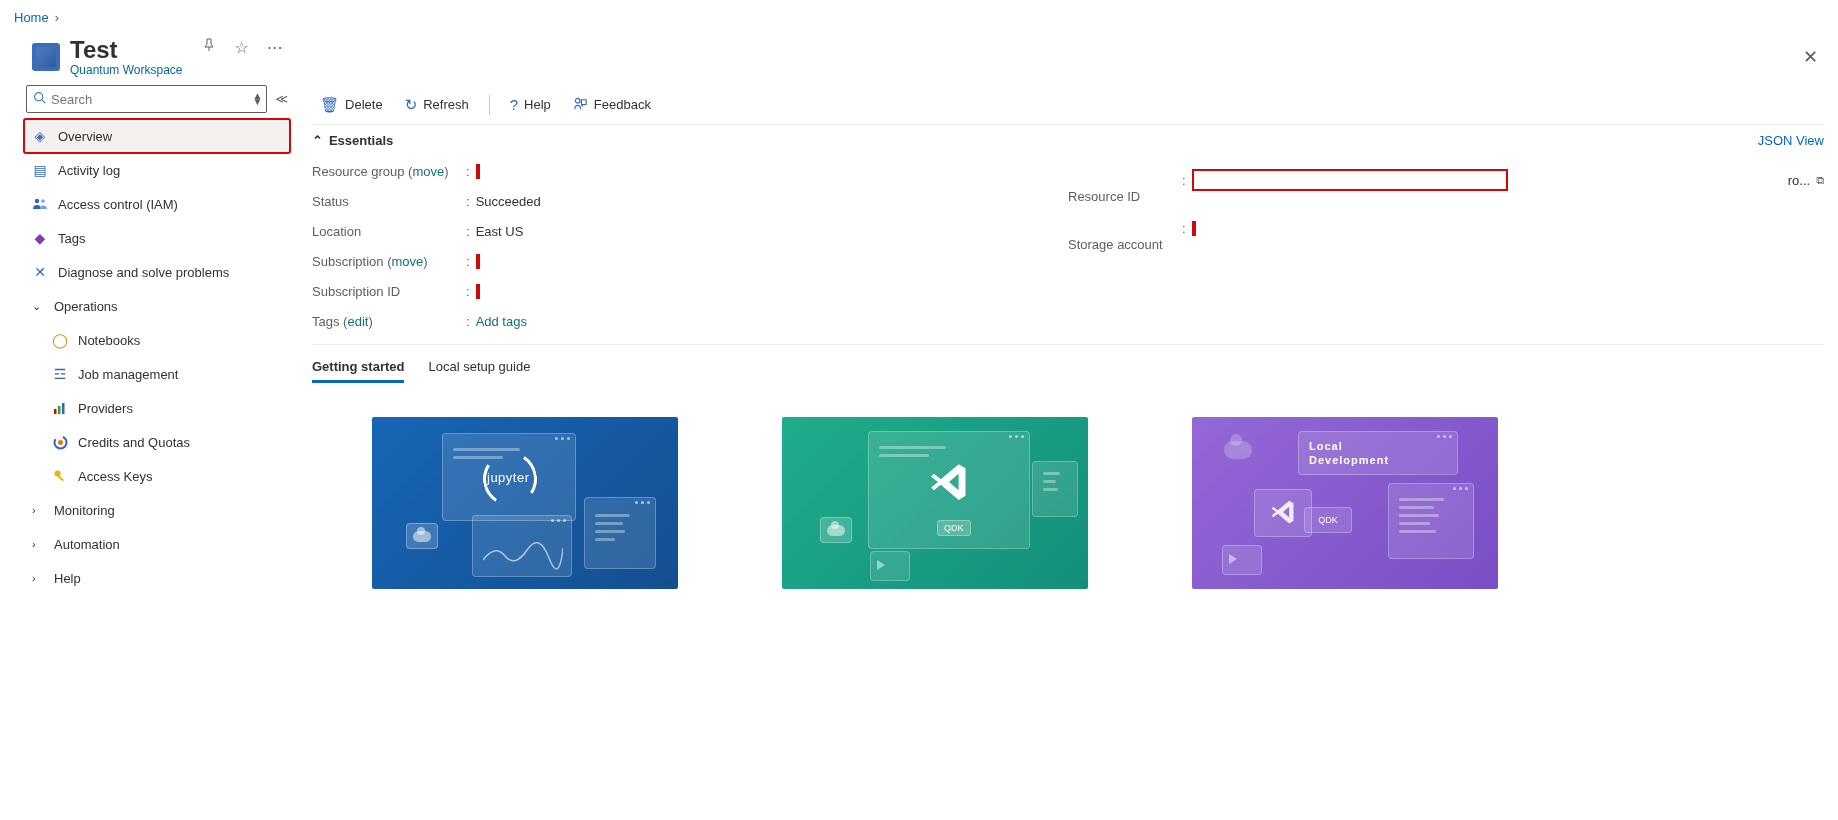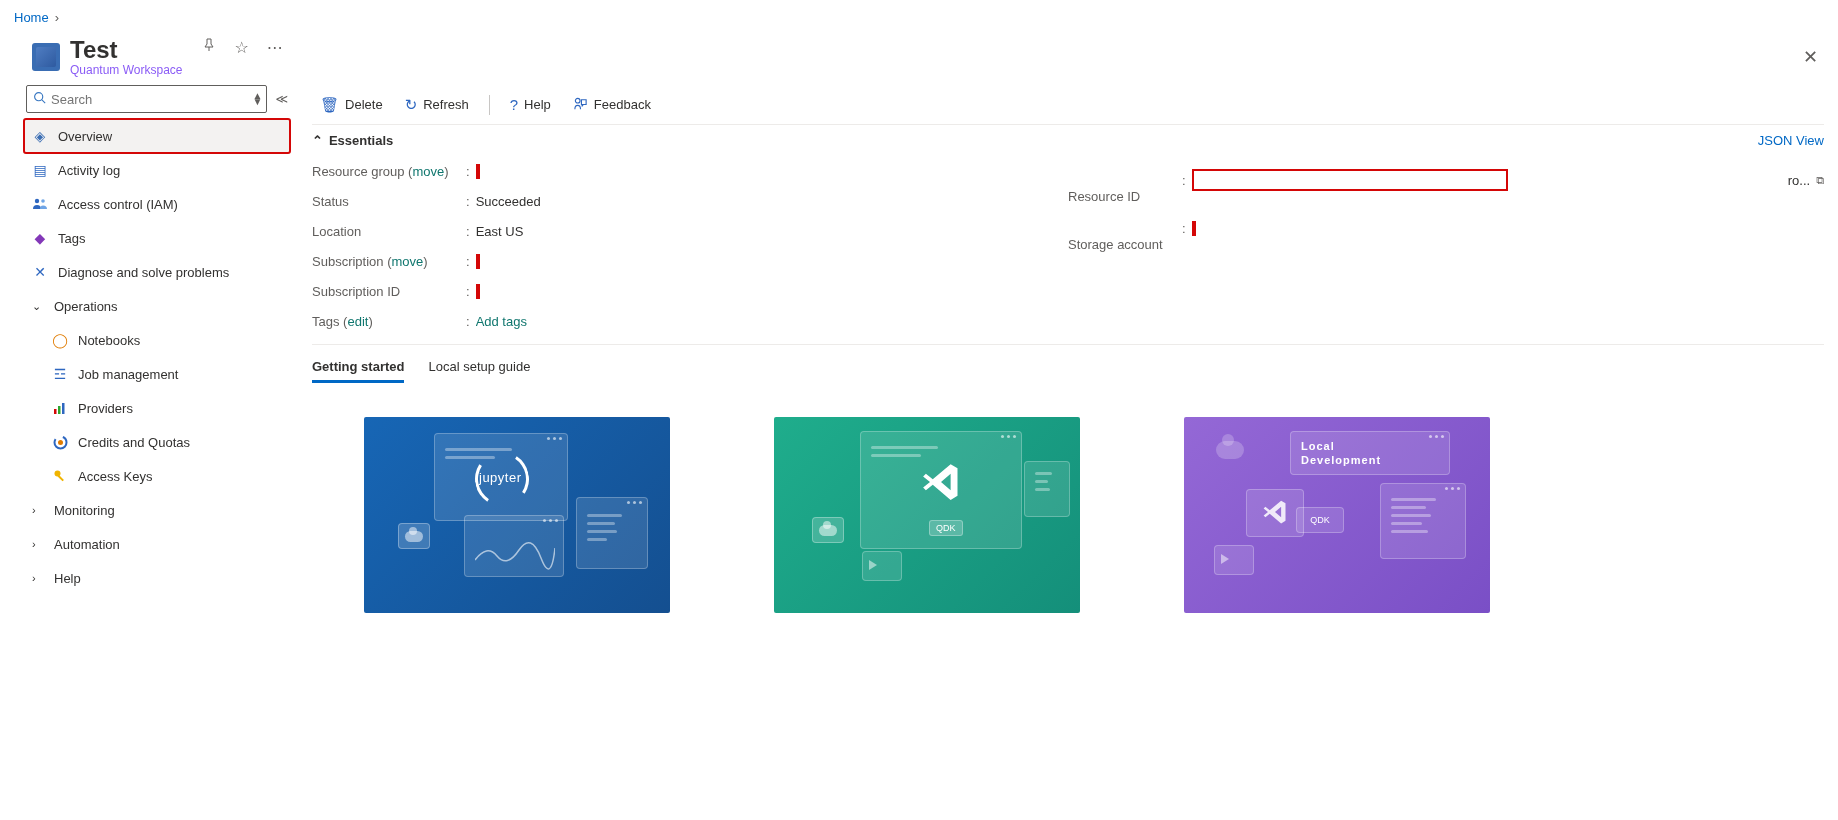--- a/index.html
+++ b/index.html
@@ -8,21 +8,21 @@
   
   .breadcrumb { display: flex; align-items: center; padding: 10px 14px; }
   .breadcrumb a { color: #0068c5; }
   .breadcrumb-sep { margin: 0 6px; color: #605e5c; }
   
   .header-row { display: flex; align-items: center; padding: 2px 14px 8px 14px; justify-content: space-between; margin-left: 18px; }
   .header-left { display: flex; align-items: flex-start; }
   .resource-icon { width: 28px; height: 28px; background: #3a6db3; margin-top: 6px; margin-right: 10px; border-radius: 3px; position: relative; }
   .resource-icon::before { content: ""; position: absolute; inset: 4px; background: linear-gradient(135deg, #4f7dc2, #2e5aa0); border-radius: 2px; }
   .title-block .title { font-size: 24px; font-weight: 600; line-height: 1.1; }
-  .title-block .subtitle { font-size: 12px; color: #8b5cf6; }
+  .title-block .subtitle { font-size: 12px; color: #0369a1; }
   .title-icons { display: flex; align-items: center; margin-left: 18px; gap: 18px; color: #605e5c; }
   .title-icons span { cursor: pointer; font-size: 16px; }
   .close-x { font-size: 18px; color: #605e5c; cursor: pointer; padding: 6px; }
   
   .layout { display: flex; }
   .sidebar { width: 282px; padding: 0 8px; flex-shrink: 0; margin-left: 16px; }
   .search-row { display: flex; align-items: center; gap: 8px; padding: 0 2px 6px 2px; }
   .search-wrap { flex: 1; position: relative; border: 1px solid #605e5c; border-radius: 2px; height: 28px; display: flex; align-items: center; }
   .search-icon-in { position: absolute; left: 6px; color: #3877c1; font-size: 14px; }
   .search-input { border: none; outline: none; width: 100%; padding: 4px 24px; font-size: 13px; background: transparent; }
@@ -58,22 +58,22 @@
   .redbox { width: 232px; height: 22px; border: 2px solid #d40707; }
   .redbox.wide { width: 316px; }
   .redbox.w2 { width: 404px; }
   .redbox.w3 { width: 328px; }
   
   .tabs { display: flex; gap: 24px; padding: 14px 0 10px 0; }
   .tab { cursor: pointer; padding-bottom: 6px; }
   .tab.active { font-weight: 600; border-bottom: 3px solid #0068c5; }
   
   .cards-row { display: flex; gap: 104px; padding: 24px 52px; }
-  .card { width: 306px; height: 196px; border-radius: 2px; position: relative; overflow: hidden; }
-  .card-blue { background: linear-gradient(135deg, #1766b5, #144f90); }
+  .card { width: 306px; height: 172px; border-radius: 2px; position: relative; overflow: hidden; }
+  .card-blue { background: linear-gradient(135deg, #1766b5, #144f90); margin-left: 8px; }
   .card-green { background: linear-gradient(135deg, #1fad8c, #148f7a); }
   .card-purple { background: linear-gradient(135deg, #9468d6, #7a4fc6); }
   .card-overlay { position: absolute; inset: 0; }
   .win { position: absolute; background: rgba(255,255,255,0.12); border: 1px solid rgba(255,255,255,0.25); border-radius: 4px; }
   .win-dots { position: absolute; top: 3px; right: 5px; display: flex; gap: 3px; }
   .win-dots i { width: 3px; height: 3px; background: rgba(255,255,255,0.6); border-radius: 50%; display: block; }
   .win-lines { padding: 14px 10px 0 10px; }
   .win-lines i { display: block; height: 3px; background: rgba(255,255,255,0.35); border-radius: 2px; margin-bottom: 5px; }
   .cloud { position: absolute; width: 28px; height: 18px; background: rgba(255,255,255,0.22); border-radius: 10px; }
   .cloud::before { content:""; position: absolute; top:-7px; left:6px; width:12px; height:12px; background: rgba(255,255,255,0.22); border-radius:50%; }

